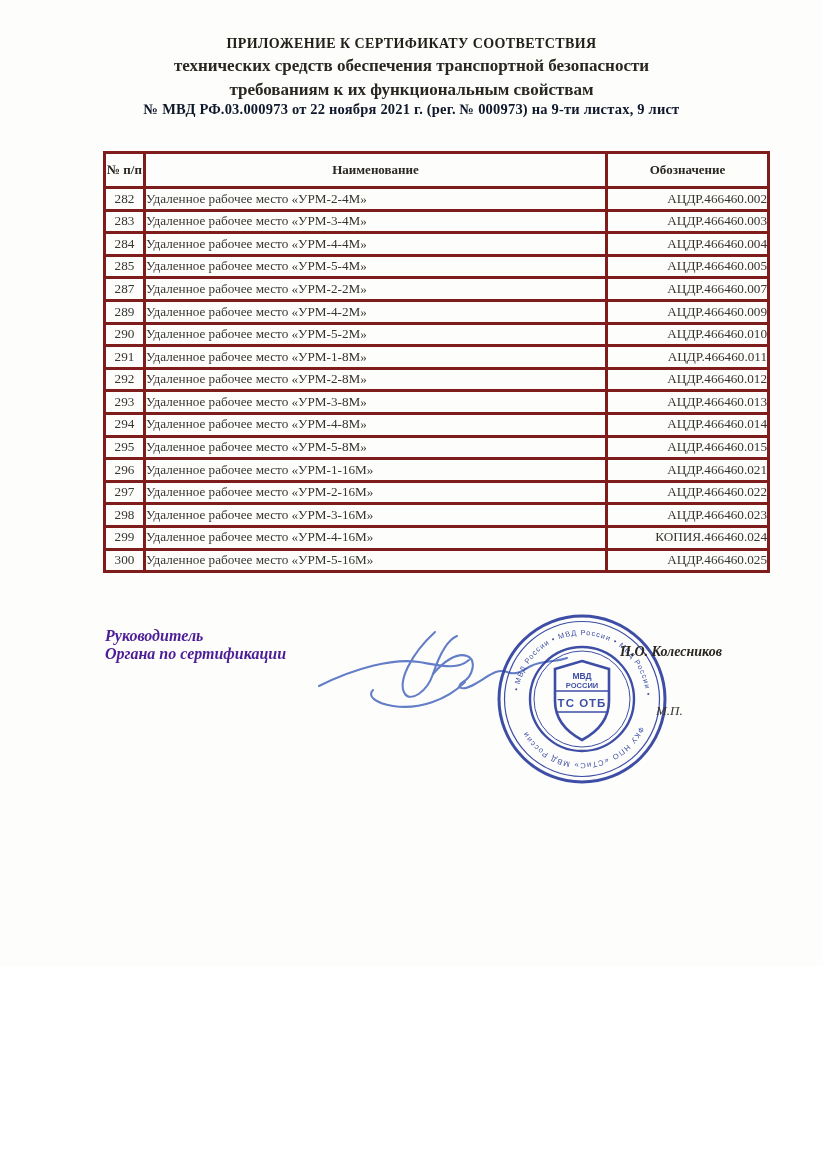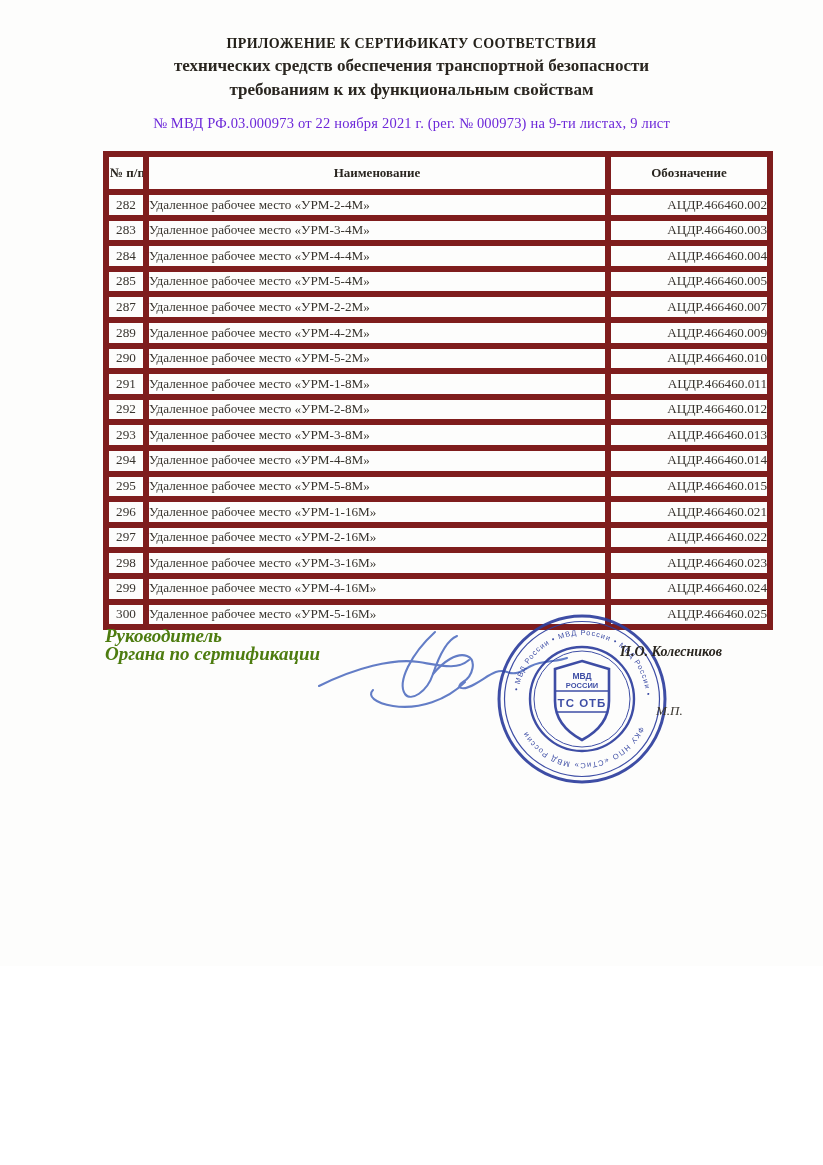--- a/index.html
+++ b/index.html
@@ -4,36 +4,36 @@
 <style>
   html,body{margin:0;padding:0;background:#ffffff;}
   .page{
     position:relative;width:823px;height:966px;background:#fdfdfc;overflow:hidden;
     font-family:"Liberation Serif",serif;color:#2e2b28;
   }
   
   .title-block{position:absolute;left:0;top:36px;width:100%;text-align:center;}
   .t1{font-size:14px;font-weight:bold;letter-spacing:.4px;color:#232019;}
   .t2,.t3{font-size:17px;font-weight:bold;margin-top:4px;color:#2a2620;}
-  .numline{position:absolute;left:0;top:115px;width:100%;text-align:center;
-    font-size:14.5px;font-weight:normal;color:#6d28d9;letter-spacing:.2px;}
+  .numline{position:absolute;left:0;top:101px;width:100%;text-align:center;
+    font-size:14.5px;font-weight:bold;color:#0f172a;letter-spacing:.2px;}
   
   table.items{position:absolute;left:103px;top:151px;width:664px;border-collapse:collapse;
     table-layout:fixed;border:2px solid #6e6e6e;}
-  table.items th,table.items td{border:6px solid #7f1d1d;overflow:hidden;white-space:nowrap;}
+  table.items th,table.items td{border:3px solid #7f1d1d;overflow:hidden;white-space:nowrap;}
   table.items th{font-size:13px;font-weight:bold;text-align:center;vertical-align:middle;
     height:30px;line-height:1.15;color:#2a2620;}
   th.c0{white-space:pre-line;}
   table.items td{font-size:13.2px;height:19.6px;line-height:1.1;padding:0;color:#38342e;}
   td.c0{text-align:center;}
   td.c1{padding-left:9px;}
   td.c2{padding-left:13px;text-align:right;}
   
-  .role{position:absolute;left:105px;top:627px;font-size:19px;font-weight:bold;
-    font-style:italic;line-height:18px;color:#4d7c0f;}
+  .role{position:absolute;left:105px;top:627px;font-size:16px;font-weight:bold;
+    font-style:italic;line-height:18px;color:#4c1d95;}
   .signer-name{position:absolute;left:620px;top:644px;font-size:14px;font-weight:bold;
     font-style:italic;color:#2a2620;z-index:6;}
   .seal-note{position:absolute;left:656px;top:703px;font-size:13px;font-style:italic;color:#3a362f;z-index:6;}
   .sig-blue{position:absolute;left:315px;top:610px;z-index:4;}
   .stamp-mvd{position:absolute;left:496px;top:611px;z-index:5;opacity:.92;}
   
   .stamp-tinko{position:absolute;left:491px;top:1001px;z-index:3;opacity:.95;}
   .copy-block{position:absolute;left:616px;top:1012px;width:200px;z-index:4;
     transform:rotate(-2deg);font-family:"Liberation Mono",monospace;font-weight:bold;}
   .copy-l1{font-size:15.5px;letter-spacing:2px;word-spacing:16px;margin-left:24px;}
@@ -148,21 +148,21 @@
           <td class="c2">АЦДР.466460.022</td>
         </tr>
         <tr>
           <td class="c0">298</td>
           <td class="c1">Удаленное рабочее место «УРМ-3-16М»</td>
           <td class="c2">АЦДР.466460.023</td>
         </tr>
         <tr>
           <td class="c0">299</td>
           <td class="c1">Удаленное рабочее место «УРМ-4-16М»</td>
-          <td class="c2">АЦДР.466460.024</td>
+          <td class="c2">КОПИЯ.466460.024</td>
         </tr>
         <tr>
           <td class="c0">300</td>
           <td class="c1">Удаленное рабочее место «УРМ-5-16М»</td>
           <td class="c2">АЦДР.466460.025</td>
         </tr>
       </tbody>
   </table>
 
   <div class="role">

